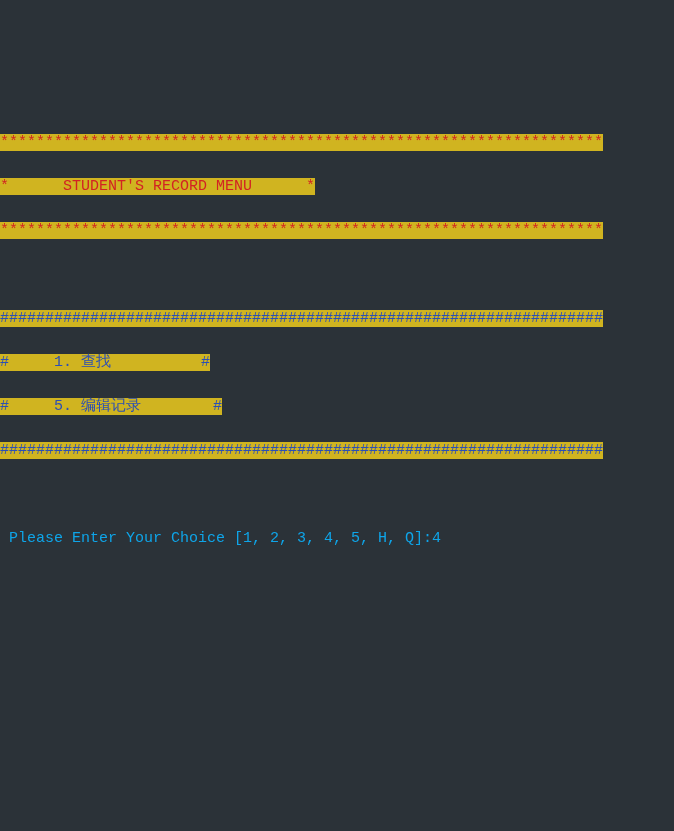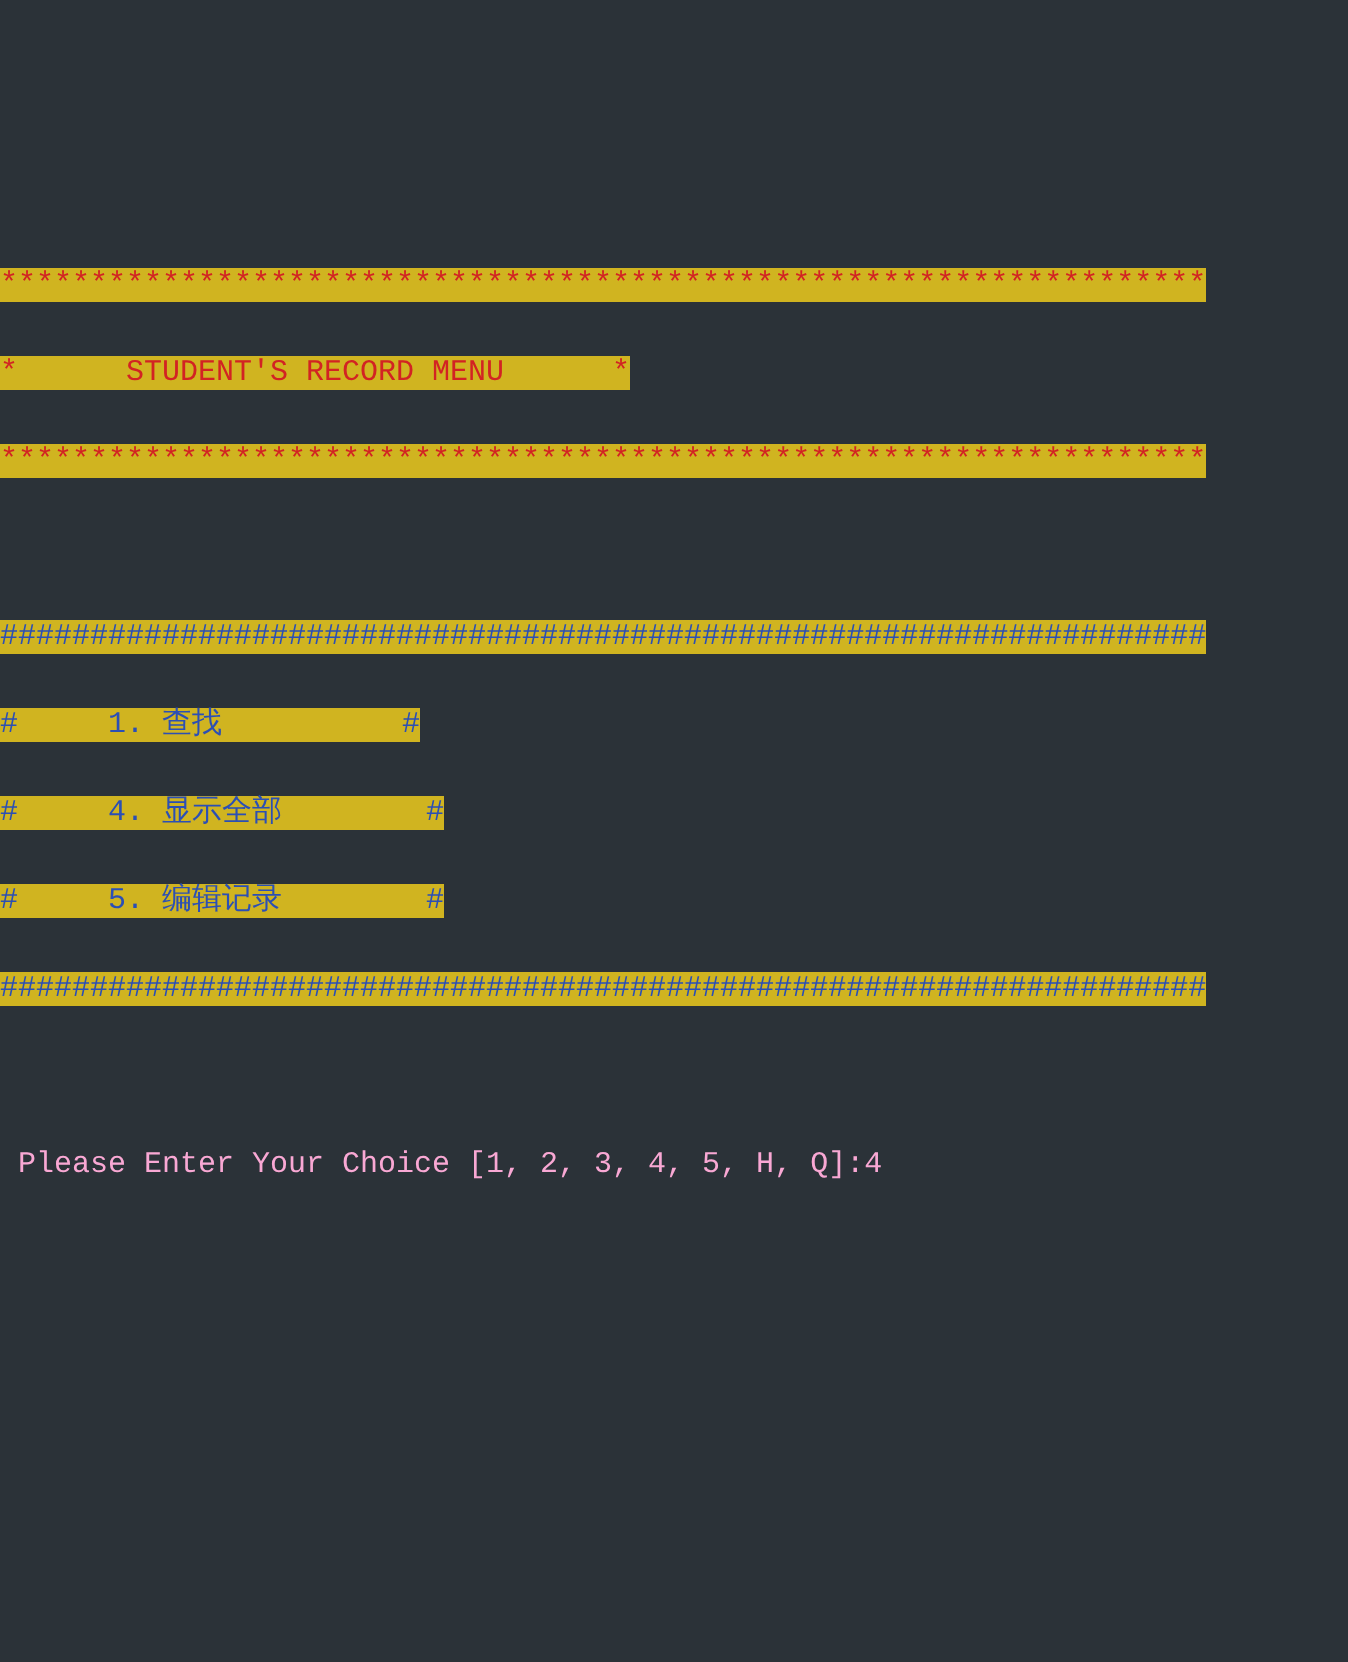--- a/index.html
+++ b/index.html
@@ -9,35 +9,34 @@
     font-size: 15px;
     line-height: 22px;
     width: 674px;
     height: 831px;
     overflow: hidden;
     white-space: pre;
   }
   .line { height: 22px; }
   .red-on-yellow { color: #d22323; background: #d0b420; }
   .blue-on-yellow { color: #2b4fb5; background: #d0b420; }
-  .green { color: #f9a8d4; }
+  .green { color: #0ea5e9; }
 </style>
 </head>
 <body>
 
 
 <div>
 <div class="line"></div>
 <div class="line"><span class="red-on-yellow">*******************************************************************</span></div>
 <div class="line"><span class="red-on-yellow">*      STUDENT'S RECORD MENU      *</span></div>
 <div class="line"><span class="red-on-yellow">*******************************************************************</span></div>
 <div class="line"></div>
 <div class="line"><span class="blue-on-yellow">###################################################################</span></div>
 <div class="line"><span class="blue-on-yellow">#     1. 查找          #</span></div>
-<div class="line"><span class="blue-on-yellow">#     4. 显示全部        #</span></div>
 <div class="line"><span class="blue-on-yellow">#     5. 编辑记录        #</span></div>
 <div class="line"><span class="blue-on-yellow">###################################################################</span></div>
 <div class="line"></div>
 <div class="line"><span class="green"> Please Enter Your Choice [1, 2, 3, 4, 5, H, Q]:</span><span class="green">4</span></div>
 <div class="line"></div>
 
 
 
 
 

